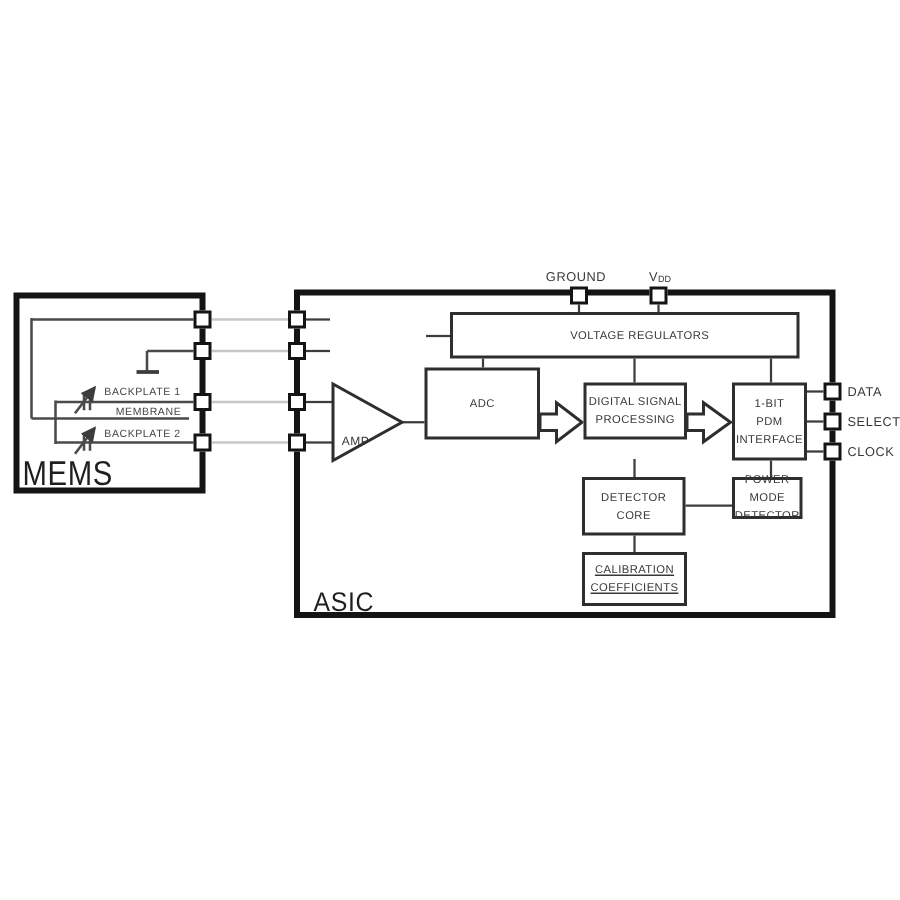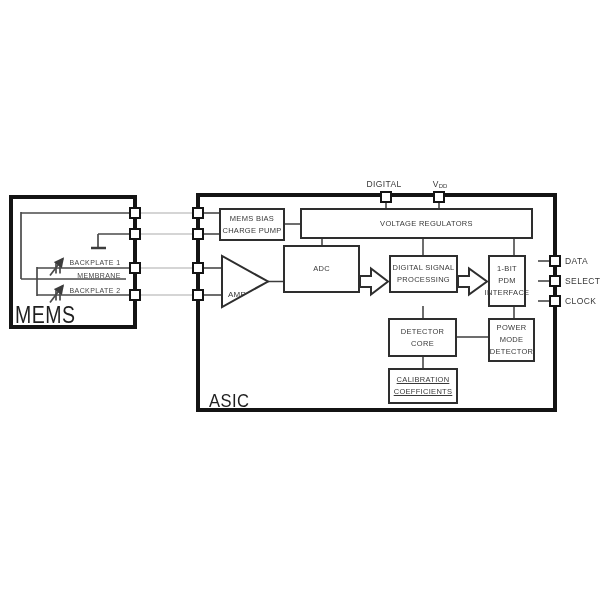--- a/index.html
+++ b/index.html
@@ -85,31 +85,29 @@
     <line class="wire" x1="538" y1="261" x2="550" y2="261"></line>
     <line class="wire" x1="538" y1="281" x2="550" y2="281"></line>
     <line class="wire" x1="538" y1="301" x2="550" y2="301"></line>
 
     <polygon class="shape" points="222,256 222,307 268,281.5"></polygon>
 
     <polygon class="shape" points="360,276 371,276 371,268.5 388,281.5 371,294.5 371,287 360,287"></polygon>
     <polygon class="shape" points="458,276 469,276 469,268.5 487,281.5 469,294.5 469,287 458,287"></polygon>
   </svg>
 
-  <div class="block" style="left:219px;top:208px;width:66px;height:33px;">MEMS BIAS
-CHARGE PUMP</div>
   <div class="block" style="left:300px;top:208px;width:233px;height:31px;padding-left:20px;">VOLTAGE REGULATORS</div>
   <div class="block" style="left:283px;top:245px;width:77px;height:48px;">ADC</div>
   <div class="block" style="left:389px;top:255px;width:69px;height:38px;">DIGITAL SIGNAL
 PROCESSING</div>
-  <div class="block" style="left:488px;top:255px;width:38px;height:52px;">1-BIT
+  <div class="block" style="left:488px;top:255px;width:50px;height:52px;">1-BIT
 PDM
 INTERFACE</div>
   <div class="block" style="left:388px;top:318px;width:69px;height:39px;">DETECTOR CORE</div>
-  <div class="block" style="left:488px;top:318px;width:47px;height:44px;">POWER
+  <div class="block" style="left:488px;top:318px;width:47px;height:28px;">POWER
 MODE
 DETECTOR</div>
   <div class="block" style="left:388px;top:368px;width:70px;height:36px;text-decoration:underline;">CALIBRATION
 COEFFICIENTS</div>
 
   <div class="amp-label" style="left:237px;top:294px;">AMP</div>
 
   <div class="pad" style="left:135px;top:213px;"></div>
   <div class="pad" style="left:135px;top:234px;"></div>
   <div class="pad" style="left:135px;top:268px;"></div>
@@ -120,21 +118,21 @@
   <div class="pad" style="left:198px;top:268px;"></div>
   <div class="pad" style="left:198px;top:295px;"></div>
 
   <div class="pad" style="left:386px;top:197px;"></div>
   <div class="pad" style="left:439px;top:197px;"></div>
 
   <div class="pad" style="left:555px;top:261px;"></div>
   <div class="pad" style="left:555px;top:281px;"></div>
   <div class="pad" style="left:555px;top:301px;"></div>
 
-  <div class="top-label" style="left:384px;top:184px;">DIGITAL</div>
+  <div class="top-label" style="left:384px;top:184px;">GROUND</div>
   <div class="top-label" style="left:440px;top:184px;"><span>V</span><span class="sub">DD</span></div>
   <div class="pin-label" style="left:565px;top:261px;">DATA</div>
   <div class="pin-label" style="left:565px;top:281px;">SELECT</div>
   <div class="pin-label" style="left:565px;top:301px;text-align:center;">CLOCK</div>
 
   <div class="mems-small" style="left:95px;top:262px;">BACKPLATE 1</div>
   <div class="mems-small" style="left:99px;top:275px;">MEMBRANE</div>
   <div class="mems-small" style="left:95px;top:290px;">BACKPLATE 2</div>
 
   <div class="big-title" id="mems-title">MEMS</div>

